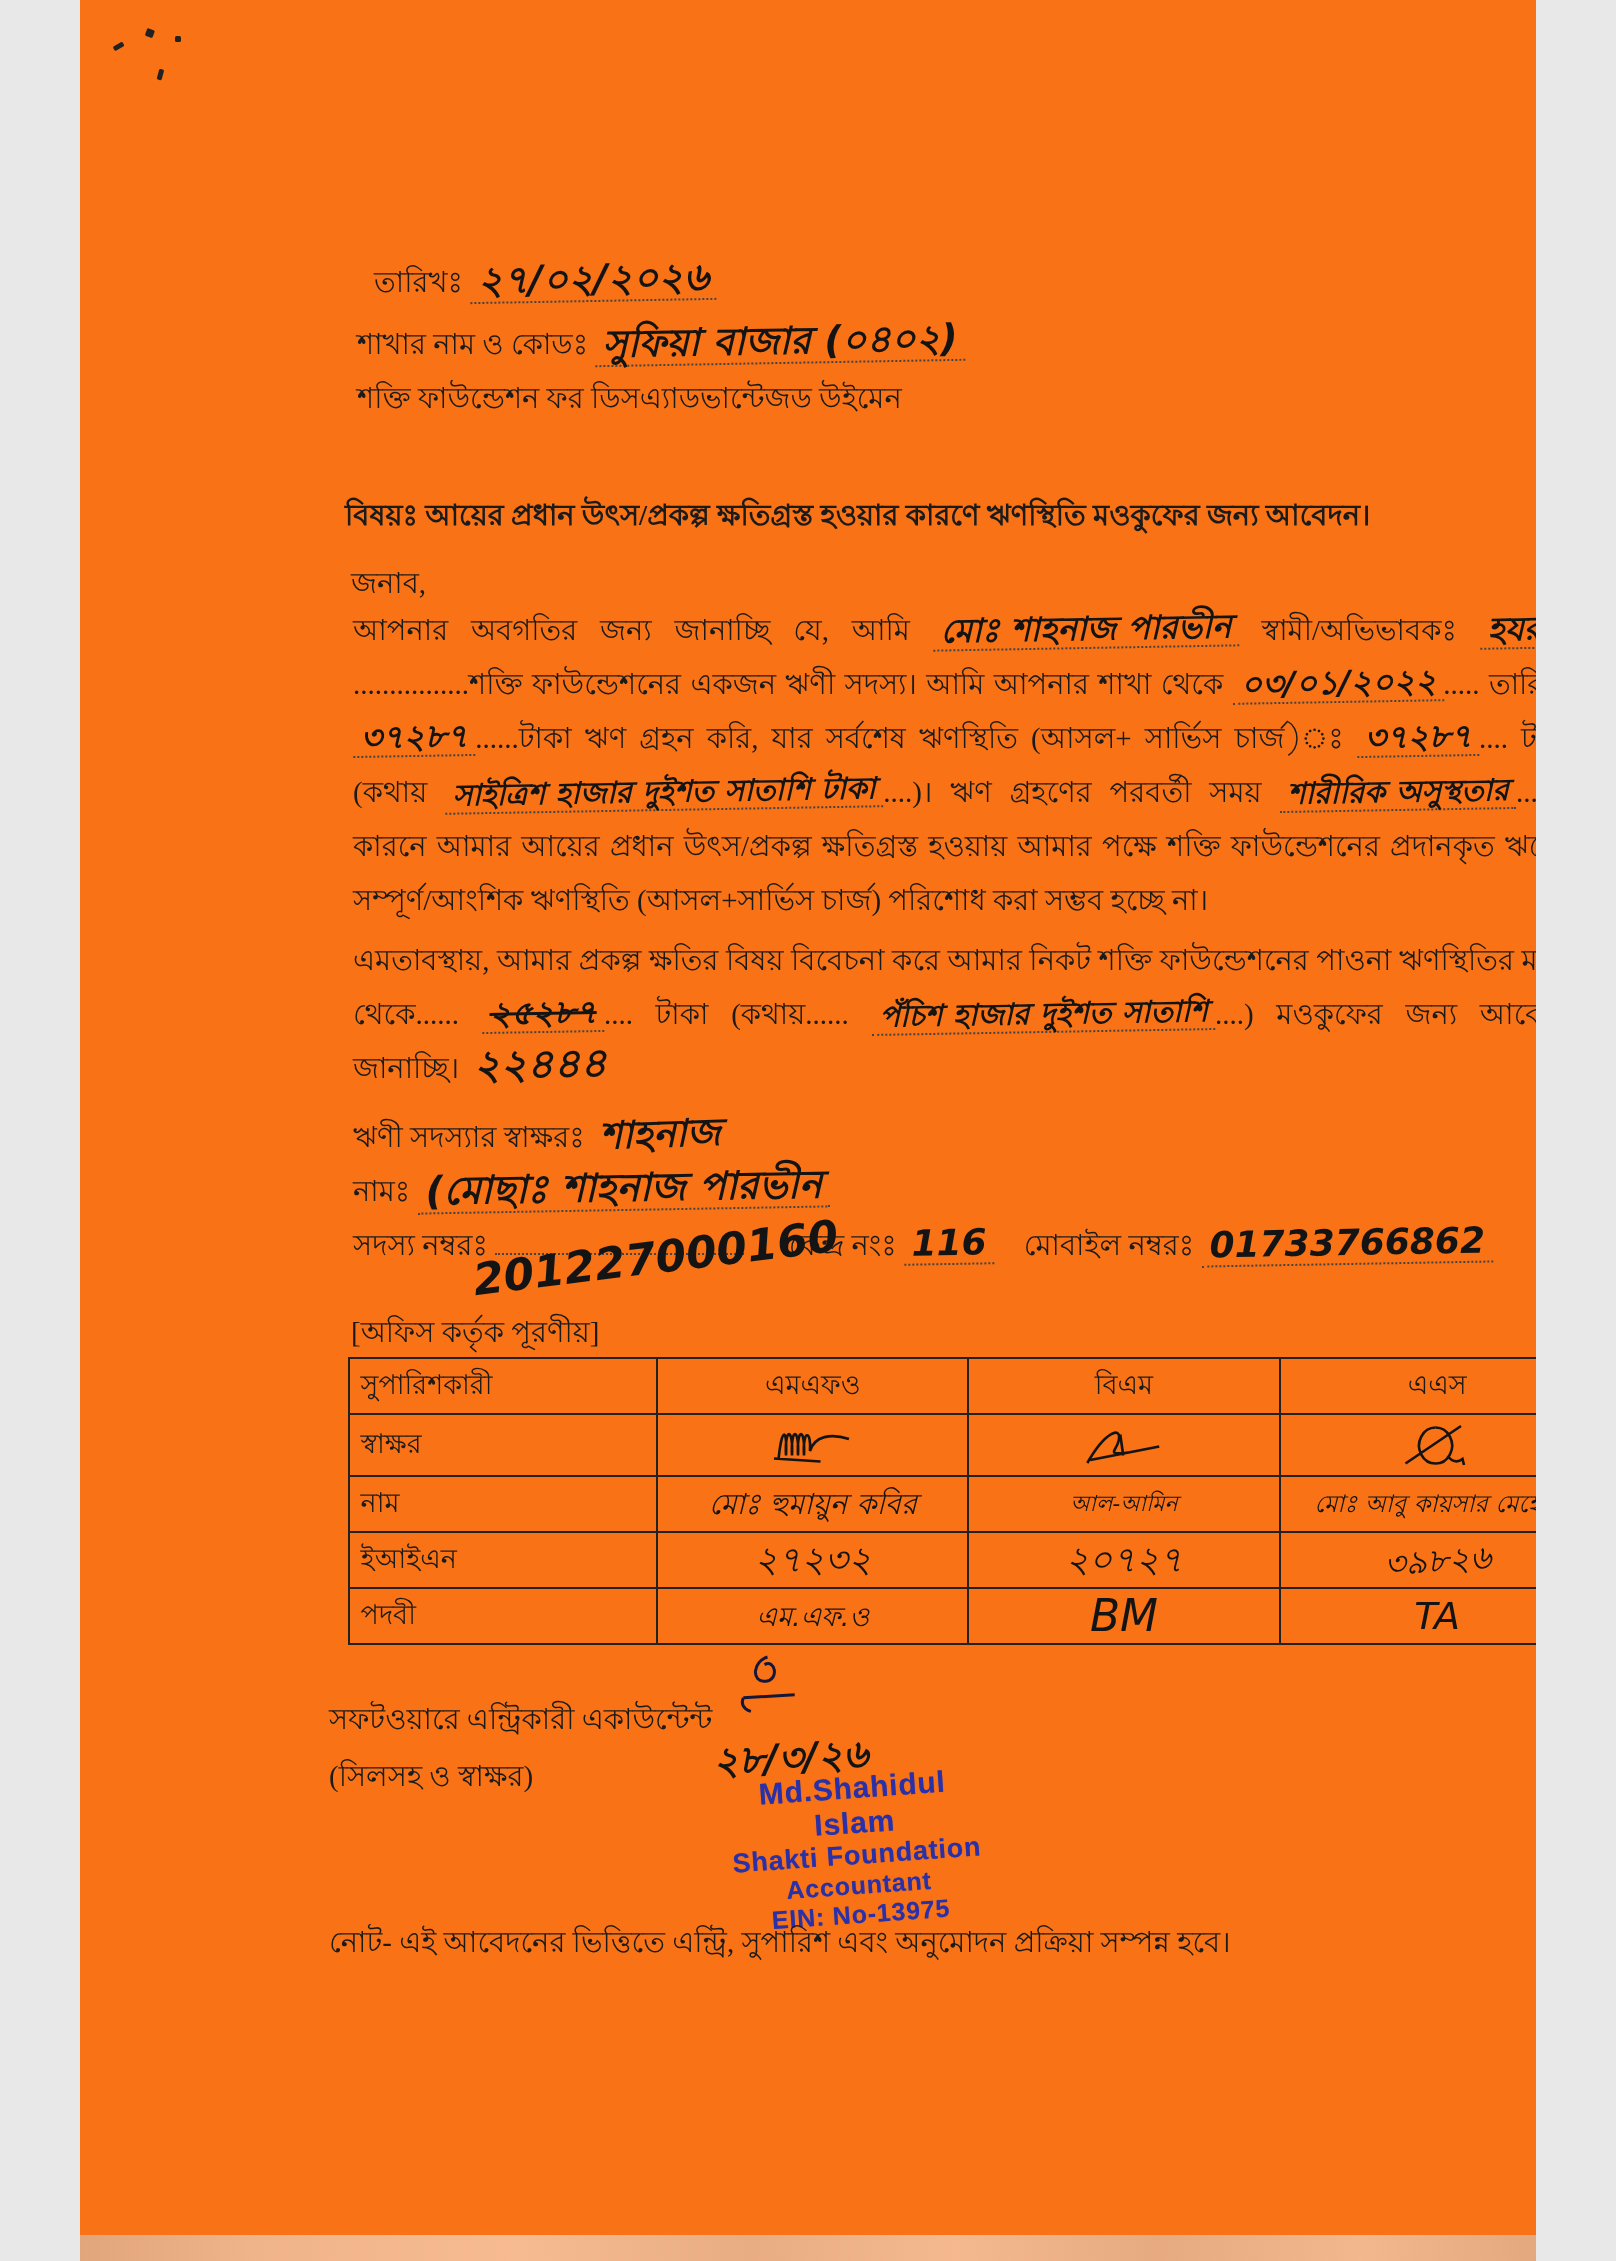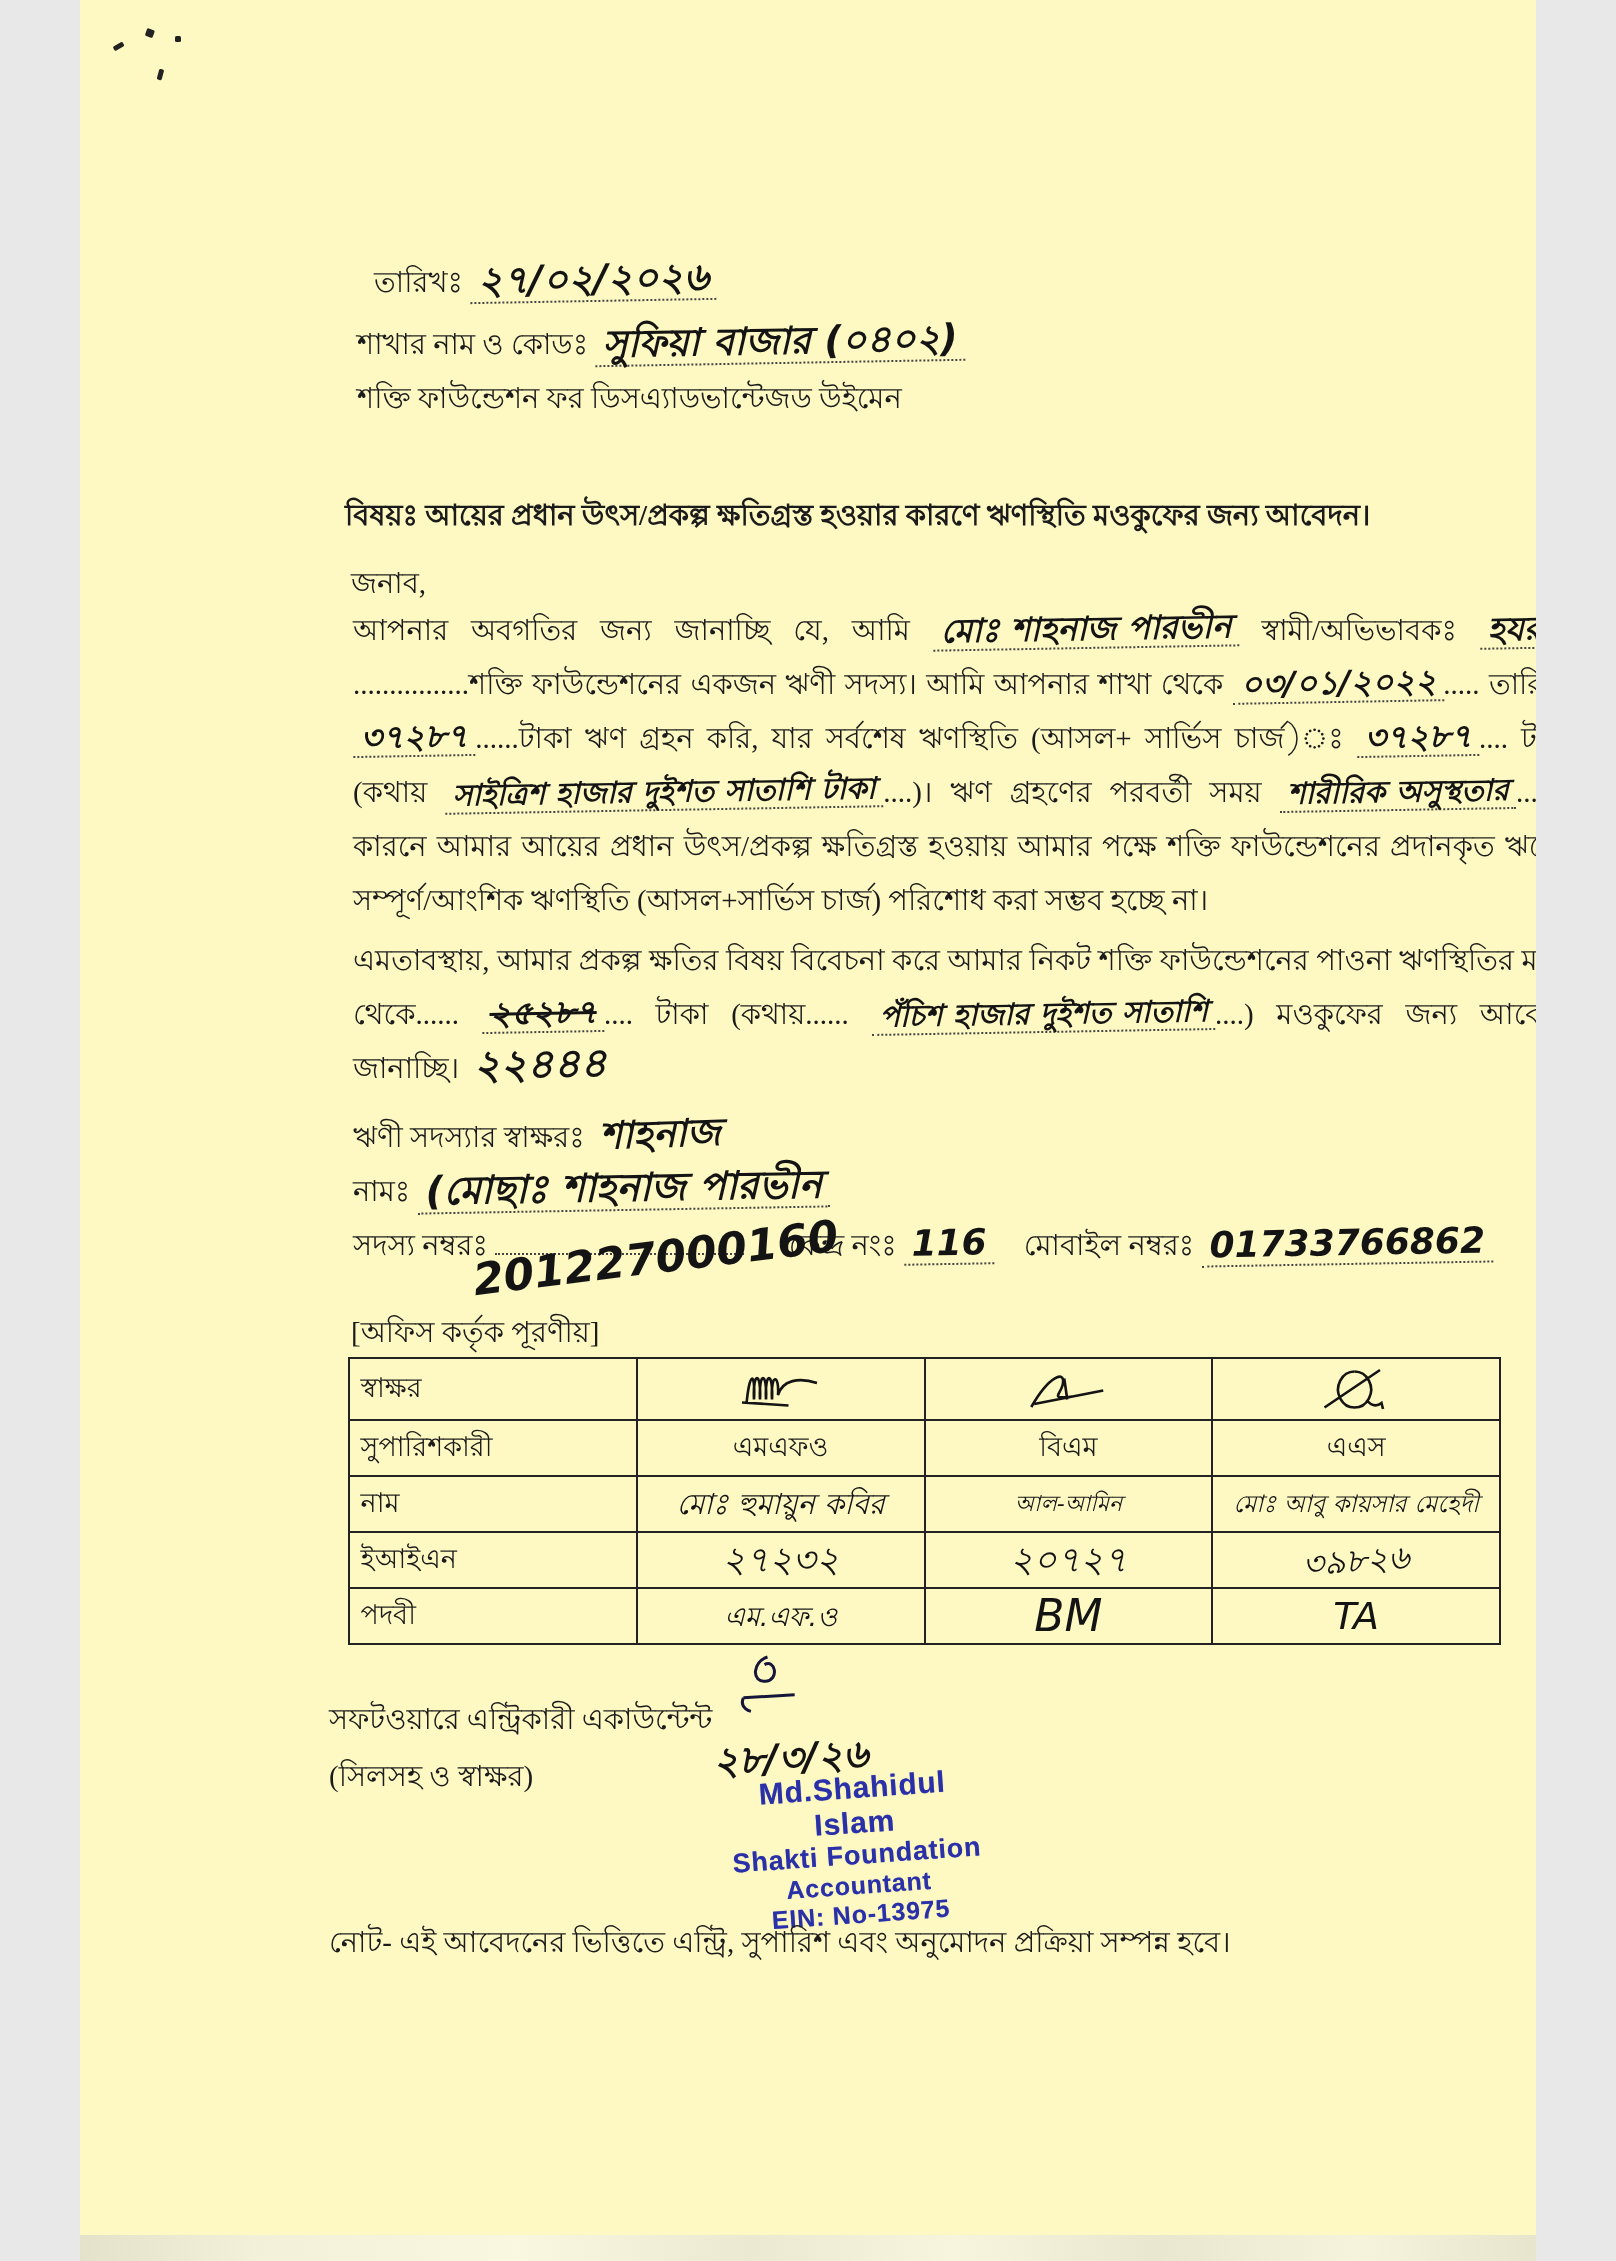--- a/index.html
+++ b/index.html
@@ -1,18 +1,18 @@
 <!DOCTYPE html>
 <html style="font-size:12px"><head>
 <meta charset="utf-8">
 <style>
   html,body{margin:0;padding:0;background:#e8e8e8;}
   .page{
     position:relative;width:1456px;height:2261px;margin:0 auto;
-    background:#fef9c3;overflow:hidden;
+    background:#f97316;overflow:hidden;
     font-family:"Liberation Serif","DejaVu Serif",serif;
     color:#1b1b1b;
   }
   
   .scan-strip{position:absolute;left:0;bottom:0;width:100%;height:26px;
     background:linear-gradient(90deg,#cfcfcf 0%,#e9e9e9 12%,#f6f6f6 30%,#dcdcdc 46%,#f2f2f2 60%,#d8d8d8 74%,#efefef 88%,#d4d4d4 100%);
     opacity:.55;}
   .speck{position:absolute;background:#222;border-radius:1.5px;}
   .printed{font-size:29px;line-height:54px;}
   .bold{font-weight:bold;}
@@ -104,42 +104,42 @@
     </div>
   </div>
 
   <div class="block hw" style="left:392px;top:1236px;font-size:44px;transform:rotate(-7deg);">201227000160</div>
 
   <div class="block printed" style="left:271px;top:1305px;">[অফিস কর্তৃক পূরণীয়]</div>
 
   <table class="office block" style="left:268px;top:1357px;">
     <tbody>
         <tr>
+      <th style="width:285px;">সুপারিশকারী</th>
+      <th class="c" style="width:288px;">এমএফও</th>
+      <th class="c" style="width:288px;">বিএম</th>
+      <th class="c" style="width:292px;">এএস</th>
+    </tr>
+    <tr>
       <td>স্বাক্ষর</td>
       <td class="c">
         <svg class="sig-svg" width="90" height="48" viewBox="0 0 120 64">
           <path d="M14,52 C18,8 26,8 24,46 C22,8 34,8 32,46 C30,8 42,8 40,46 C38,8 50,8 48,46 C46,10 58,12 56,40 C62,20 84,16 108,24 M8,50 L70,54" fill="none" stroke="#141414" stroke-width="3.5"></path>
         </svg>
       </td>
       <td class="c">
         <svg class="sig-svg" width="98" height="48" viewBox="0 0 130 64">
           <path d="M16,56 C40,14 62,6 58,26 C55,40 40,46 70,42 M20,52 L112,34 M60,18 L64,46" fill="none" stroke="#141414" stroke-width="3.5"></path>
         </svg>
       </td>
       <td class="c">
         <svg class="sig-svg" width="90" height="51" viewBox="0 0 120 68">
           <path d="M58,10 a22,24 0 1,0 0.2,0 M18,58 L92,8 M74,48 q10,12 20,4 l2,8" fill="none" stroke="#141414" stroke-width="3.5"></path>
         </svg>
       </td>
-    </tr>
-    <tr>
-      <th style="width:285px;">সুপারিশকারী</th>
-      <th class="c" style="width:288px;">এমএফও</th>
-      <th class="c" style="width:288px;">বিএম</th>
-      <th class="c" style="width:292px;">এএস</th>
     </tr>
     <tr>
       <td>নাম</td>
       <td class="c hw" style="font-size:29px;">মোঃ হুমায়ুন কবির</td>
       <td class="c hw" style="font-size:22px;margin-left:7px;">আল-আমিন</td>
       <td class="c hw" style="font-size:24px;white-space:normal;">মোঃ আবু কায়সার মেহেদী</td>
     </tr>
     <tr>
       <td>ইআইএন</td>
       <td class="c hw" style="font-size:36px;border-radius:26px;">২৭২৩২</td>

